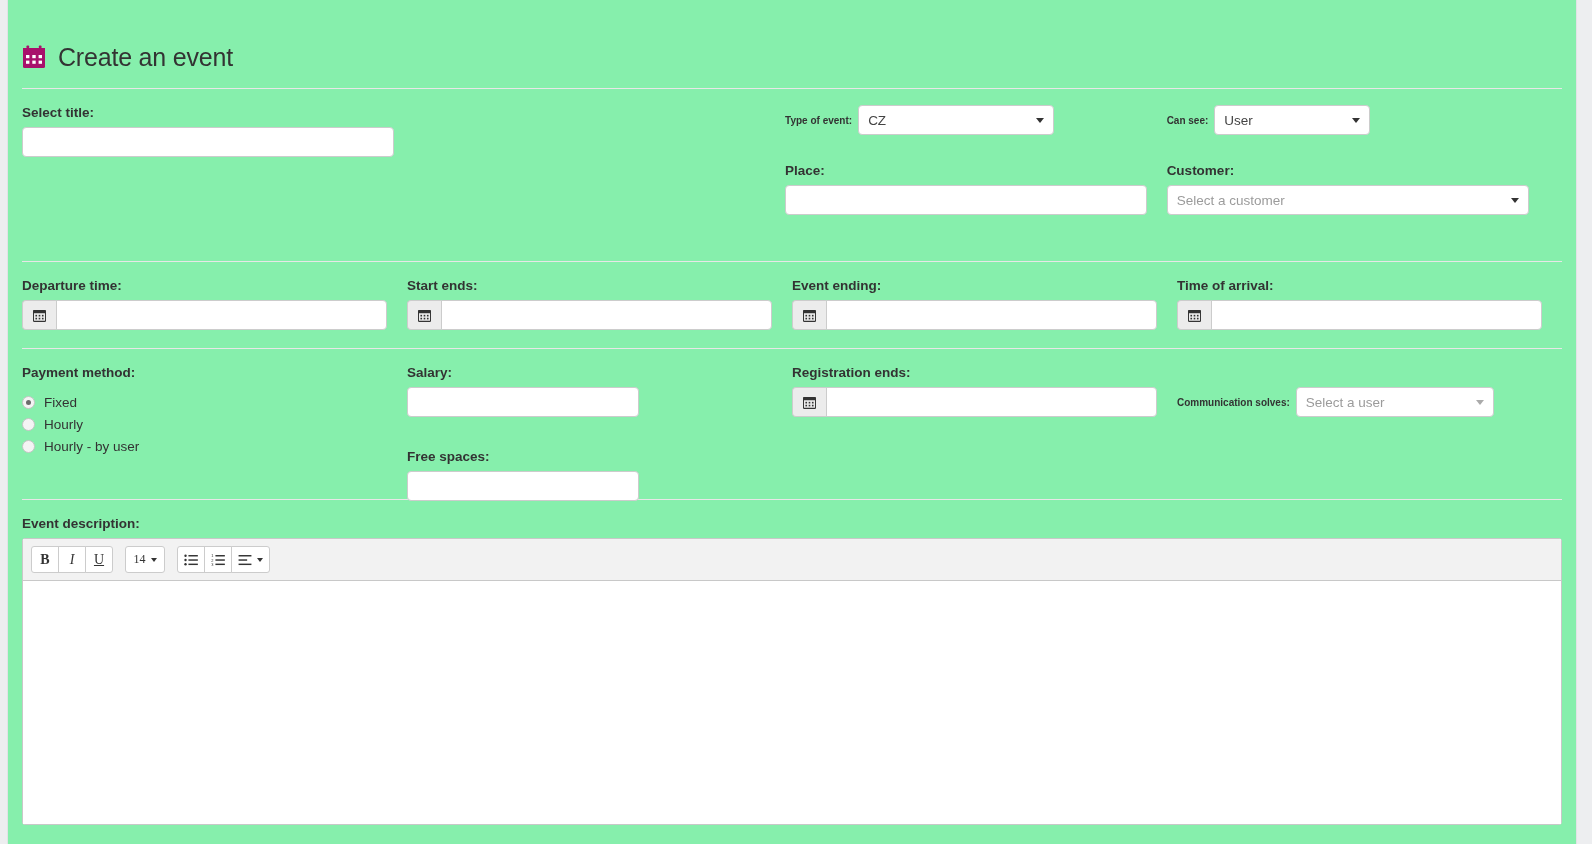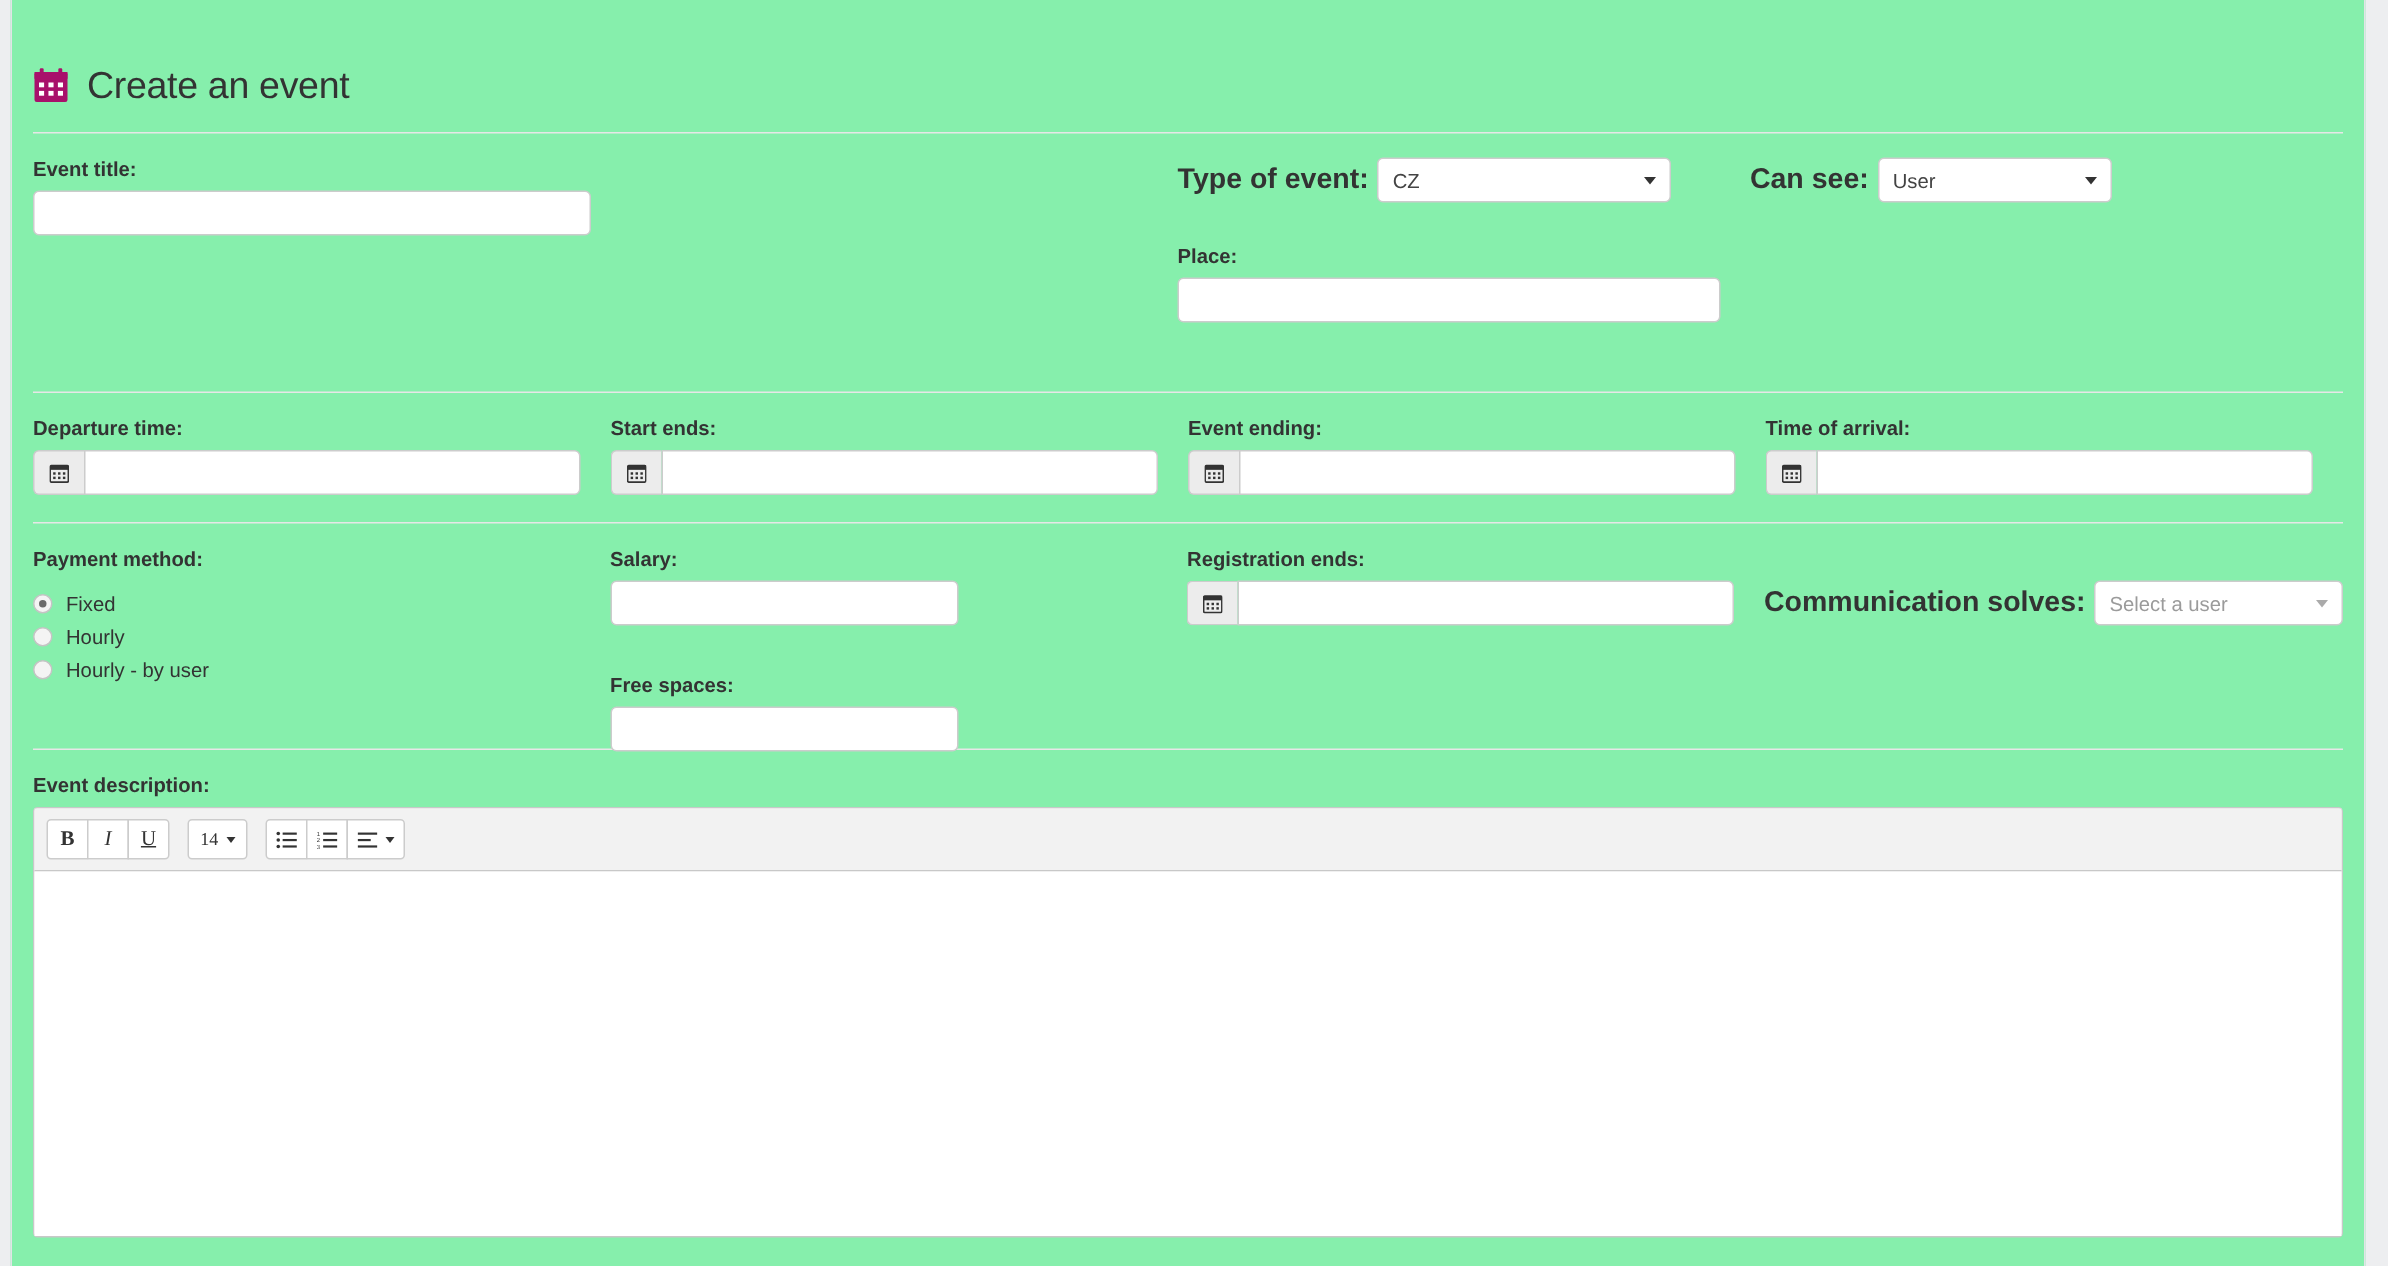--- a/index.html
+++ b/index.html
@@ -66,21 +66,21 @@
 
   .lbl {
     font-size: 13.5px;
     font-weight: bold;
     color: #333333;
     display: block;
     margin-bottom: 7px;
     white-space: nowrap;
   }
   .lbl-inline {
-    font-size: 19px;
+    font-size: 10px;
     font-weight: bold;
     color: #333333;
     white-space: nowrap;
     margin-right: 6px;
   }
 
   .txt {
     height: 30px;
     border: 1px solid #cccccc;
     border-radius: 4px;
@@ -241,21 +241,21 @@
         <rect x="16.6" y="15.6" width="3.4" height="3.2" fill="#ffffff"></rect>
       </svg>
       <div class="page-title">Create an event</div>
     </div>
 
     <div class="divider"></div>
 
     <div class="row" style="padding-top:16px; height:172px;">
 
       <div class="col" style="width:772px;">
-        <label class="lbl">Event title:</label>
+        <label class="lbl">Select title:</label>
         <input class="txt" style="width: 372px;" type="text" placeholder="">
       </div>
 
       <div class="col" style="width:386px;">
         <div style="display:flex; align-items:center;">
           <span class="lbl-inline">Type of event:</span>
           <div class="sel" style="width:196px;">
             <span>CZ</span>
             <span class="caret"></span>
           </div>
@@ -264,20 +264,27 @@
           <label class="lbl">Place:</label>
           <input class="txt" style="width: 362px;" type="text" placeholder="">
         </div>
       </div>
 
       <div class="col" style="width:400px;">
         <div style="display:flex; align-items:center;">
           <span class="lbl-inline">Can see:</span>
           <div class="sel" style="width:156px;">
             <span>User</span>
+            <span class="caret"></span>
+          </div>
+        </div>
+        <div style="margin-top:28px;">
+          <label class="lbl">Customer:</label>
+          <div class="sel placeholder" style="width:362px;">
+            <span>Select a customer</span>
             <span class="caret"></span>
           </div>
         </div>
       </div>
     </div>
 
     <div class="divider"></div>
 
     <div class="row" style="padding-top:16px; height:86px;">
 

